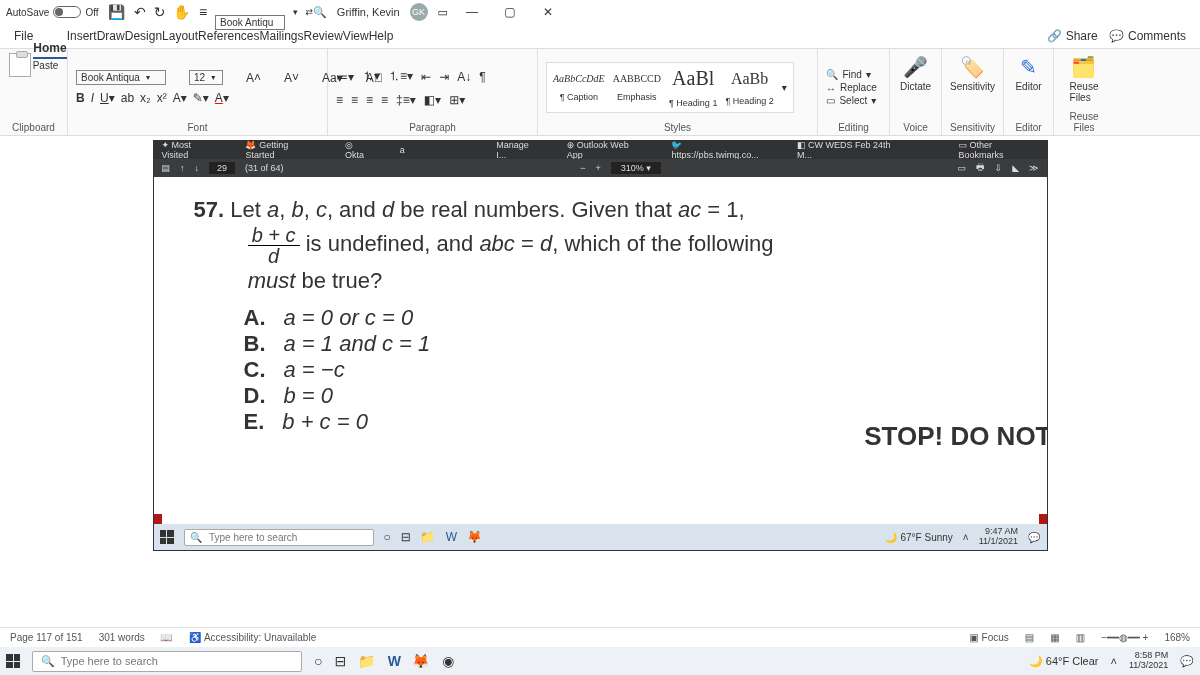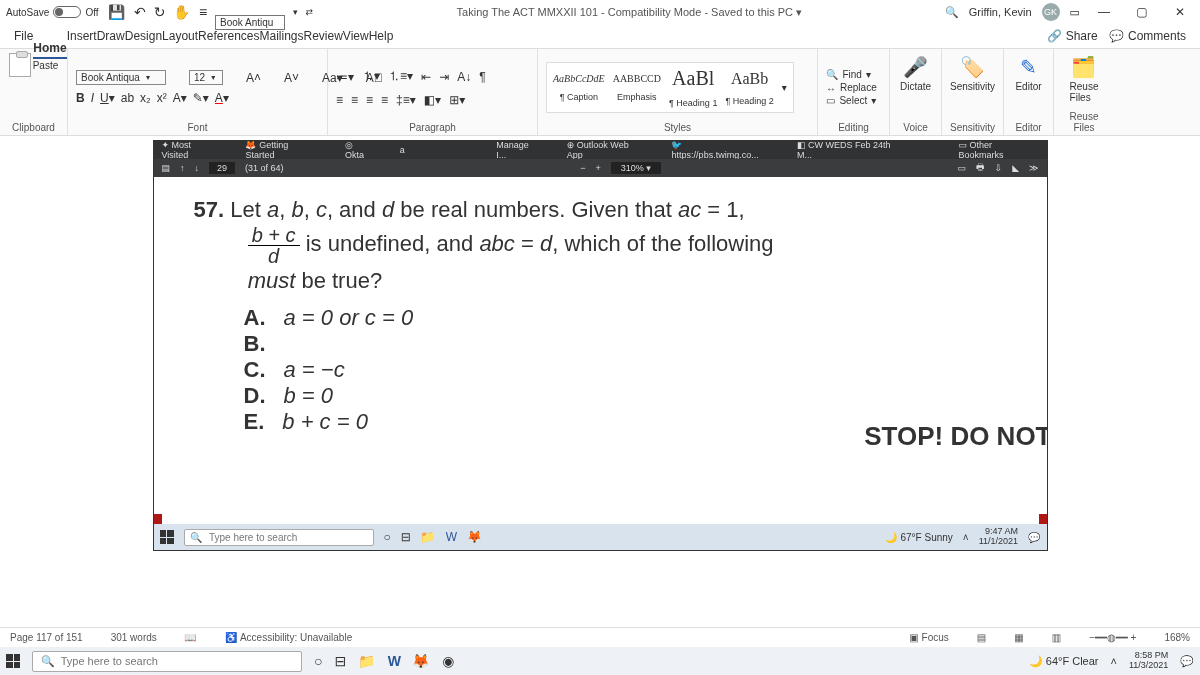--- a/index.html
+++ b/index.html
@@ -58,21 +58,21 @@
 .choices div { display: flex; gap: 18px; }
 .stopbox { position: absolute; right: -5px; bottom: 62px; font-size: 26px; font-weight: bold; font-family: Arial, sans-serif; }
 .inner-red { height: 10px; background: #fff; position: relative; }
 .inner-red::before { content:""; position:absolute; left:0; top:0; width:8px; height:10px; background:#b01818;}
 .inner-red::after { content:""; position:absolute; right:0; top:0; width:8px; height:10px; background:#b01818;}
 .inner-taskbar { height: 26px; background: #d9e3ee; display: flex; align-items: center; font-size: 10px; padding: 0 6px; gap: 10px; }
 .inner-search { flex: 0 0 190px; border: 1px solid #aaa; border-radius: 2px; padding: 2px 6px; background: #fff; color: #777; display:flex; align-items:center; gap:6px;}
 .tbicons { display: flex; gap: 10px; font-size: 12px; }
 .inner-taskbar .spacer { flex: 1; }
 .inner-time { font-size: 9px; text-align: right; line-height: 1.1; }
-.statusbar { position: absolute; bottom: 28px; left: 0; right: 0; height: 20px; background: #fff; border-top: 1px solid #ddd; display: flex; align-items: center; font-size: 10px; padding: 0 10px; gap: 28px; color: #555; }
+.statusbar { position: absolute; bottom: 28px; left: 0; right: 0; height: 20px; background: #fff; border-top: 1px solid #ddd; display: flex; align-items: center; font-size: 10px; padding: 0 10px; gap: 16px; color: #555; }
 .statusbar .spacer { flex: 1; }
 .outer-taskbar { position: absolute; bottom: 0; left: 0; right: 0; height: 28px; background: #eef1f5; display: flex; align-items: center; font-size: 11px; padding: 0 6px; gap: 12px; }
 .outer-search { flex: 0 0 270px; border: 1px solid #aaa; border-radius: 2px; padding: 3px 8px; background: #fff; color: #777; display:flex; align-items:center; gap:6px;}
 .outer-taskbar .spacer { flex: 1; }
 .outer-time { font-size: 9px; text-align: right; line-height: 1.1; }
 .ficon { font-size: 14px; }
 .winlogo { width:14px; height:14px; display:grid; grid-template-columns:1fr 1fr; grid-template-rows:1fr 1fr; gap:1px;}
 .winlogo span { background:#333; }
 </style>
 </head>
@@ -87,21 +87,20 @@
   <div class="qat">
     <span>💾</span>
     <span>↶</span>
     <span>↻</span>
     <span>✋</span>
     <span>≡</span>
     <span class="fontbox-title">Book Antiqu</span>
     <span style="font-size:9px">▾</span>
     <span style="font-size:9px">⇄</span>
   </div>
-  <div class="title-center">Taking The ACT MMXXII 101  -  Compatibility Mode  -  Saved to this PC ▾</div>
   <div class="title-right">
     <span>🔍</span>
     <span>Griffin, Kevin</span>
     <span class="avatar">GK</span>
     <span>▭</span>
     <span class="winbtn">—</span>
     <span class="winbtn">▢</span>
     <span class="winbtn">✕</span>
   </div>
 </div>
@@ -297,20 +296,21 @@
         <span style="display:inline-block;width:48px"></span>
         <span class="ital">must</span><span> be true?</span>
       </div>
       <div class="choices">
         <div>
             <b>A.</b>
             <span class="ital">a = 0 or c = 0</span>
           </div>
         <div>
             <b>B.</b>
+            <span class="ital">a = 1 and c = 1</span>
           </div>
         <div>
             <b>C.</b>
             <span class="ital">a = −c</span>
           </div>
         <div>
             <b>D.</b>
             <span class="ital">b = 0</span>
           </div>
         <div>

